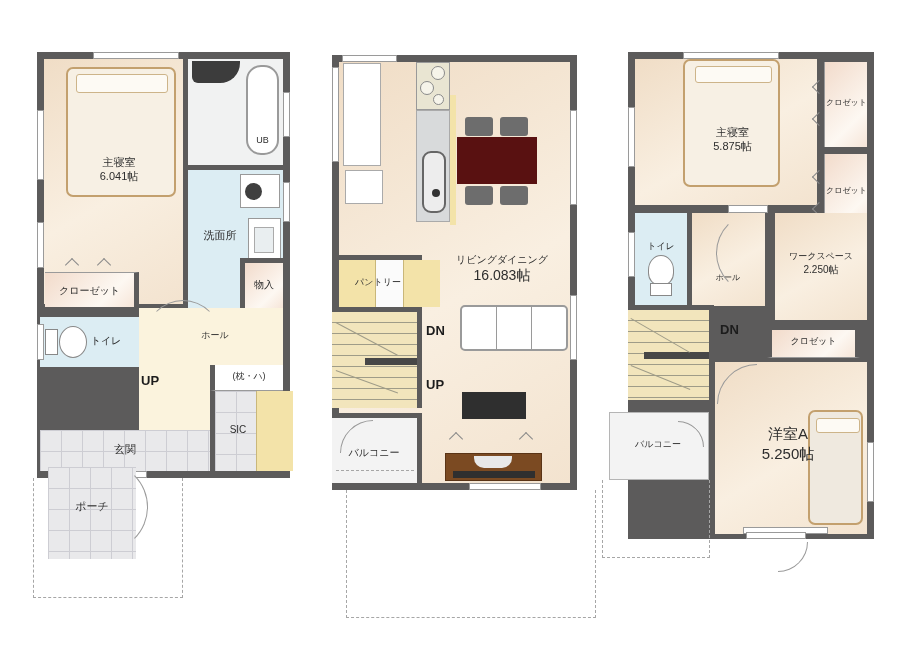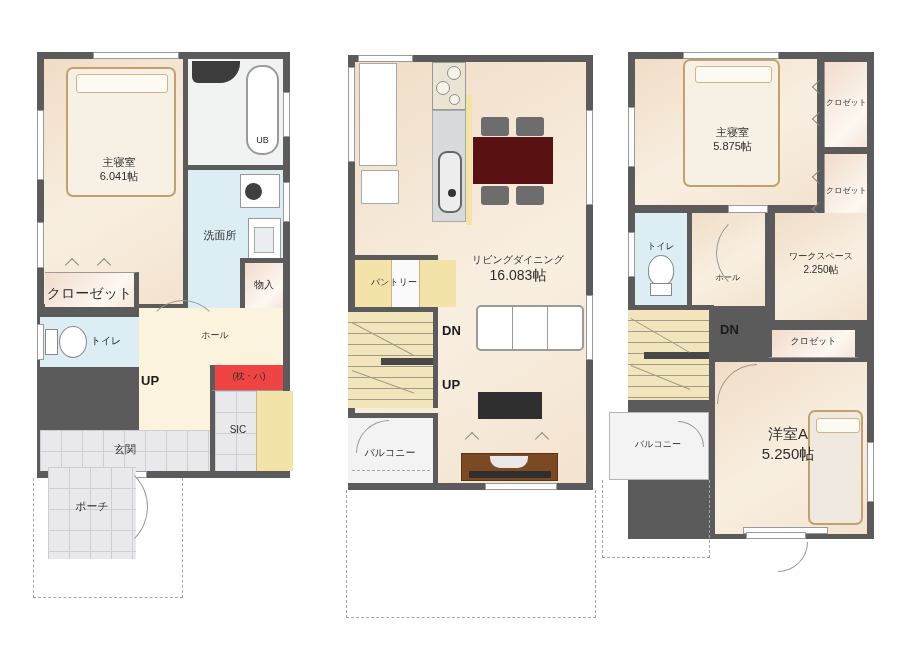--- a/index.html
+++ b/index.html
@@ -8,21 +8,21 @@
   .panel{position:absolute;background:#5c5b5b;}
   .room{position:absolute;box-sizing:border-box;padding-left:36px;}
   .c-room{background:linear-gradient(150deg,#f0ddc6 0%,#f9efe1 55%,#f3e3cf 100%);}
   .c-cream{background:#fbf3dd;}
   .c-wet{background:#dcedf3;}
   .c-stairs{background:#f2e5bc;}
   .c-closet{background:linear-gradient(135deg,#f2dbcb 0%,#fdf8f2 70%,#f6e5d8 100%);}
   .c-bal{background:#f3f3f3;}
   .c-ub{background:#f1f2f2;}
   .c-shelfy{background:#f3e3a9;}
-  .c-gray{background:#ef4444;}
+  .c-gray{background:#ffffff;}
   .tile{background-color:#e9e9eb;
         background-image:linear-gradient(#cdcdd3 1px,transparent 1px),
                          linear-gradient(90deg,#cdcdd3 1px,transparent 1px);
         background-size:21px 21px;}
   .steps-h{background-image:repeating-linear-gradient(180deg,transparent 0,transparent 10px,#9f9c88 10px,#9f9c88 11px);}
   .steps-v{background-image:repeating-linear-gradient(90deg,transparent 0,transparent 10px,#9f9c88 10px,#9f9c88 11px);}
   .lbl{position:absolute;color:#2d2d2d;text-align:center;line-height:1.3;white-space:nowrap;}
   .lbl span{display:block;}
   .dir{position:absolute;color:#1c1c1c;font-weight:bold;font-size:13px;}
   .win{position:absolute;background:#ffffff;border:1px solid #9a9a9a;box-sizing:border-box;}
@@ -72,21 +72,21 @@
       </div>
     </div>
 
     <div class="room c-closet" style="left:203px;top:206px;width:43px;height:50px;border-left:5px solid #5c5b5b;border-top:5px solid #5c5b5b;">
       <div class="lbl" style="left:0;top:15px;width:38px;font-size:10px;">
         <span>物入</span>
       </div>
     </div>
 
     <div class="room c-closet" style="left:8px;top:220px;width:94px;height:40px;border-right:5px solid #5c5b5b;border-bottom:5px solid #5c5b5b;border-top:1px solid #9a9a9a;">
-      <div class="lbl" style="left:0;top:11px;width:89px;font-size:14px;">
+      <div class="lbl" style="left:0;top:11px;width:89px;font-size:10px;">
         <span>クローゼット</span>
       </div>
     </div>
     <div class="caret" style="left:30px;top:208px;transform:rotate(45deg);"></div>
     <div class="caret" style="left:62px;top:208px;transform:rotate(45deg);"></div>
 
     <div class="room c-wet" style="left:3px;top:265px;width:99px;height:50px;">
       <div class="furn" style="left:5px;top:12px;width:13px;height:26px;background:#fff;border:1px solid #888;"></div>
       <div class="furn" style="left:19px;top:9px;width:28px;height:32px;background:#fff;border:1px solid #888;border-radius:50%;"></div>
       <div class="lbl" style="left:36px;top:17px;width:60px;font-size:10px;">
@@ -132,21 +132,21 @@
   </div>
 
   <div class="dash" style="left:33px;top:478px;width:150px;height:120px;border-top:none;"></div>
   <div class="room tile" style="left:48px;top:467px;width:88px;height:92px;">
     <div class="lbl" style="left:14px;top:32px;width:60px;font-size:11px;">
       <span>ポーチ</span>
     </div>
   </div>
   <div class="arc" style="left:58px;top:462px;width:90px;height:90px;transform:rotate(180deg);"></div>
 
-  <div class="panel" style="left:348px;top:55px;width:245px;height:435px;">
+  <div class="panel" style="left:332px;top:55px;width:245px;height:435px;">
 
     <div class="room c-room" style="left:7px;top:7px;width:231px;height:421px;">
       <div class="furn" style="left:4px;top:1px;width:38px;height:103px;background:#fff;border:1px solid #aaa;"></div>
       <div class="furn" style="left:6px;top:108px;width:38px;height:34px;background:#fff;border:1px solid #aaa;"></div>
 
       <div class="furn" style="left:77px;top:0;width:34px;height:48px;background:#e9e5d2;border:1px solid #999;">
         <div class="circ" style="left:14px;top:3px;width:14px;height:14px;"></div>
         <div class="circ" style="left:3px;top:18px;width:14px;height:14px;"></div>
         <div class="circ" style="left:16px;top:31px;width:11px;height:11px;"></div>
       </div>

